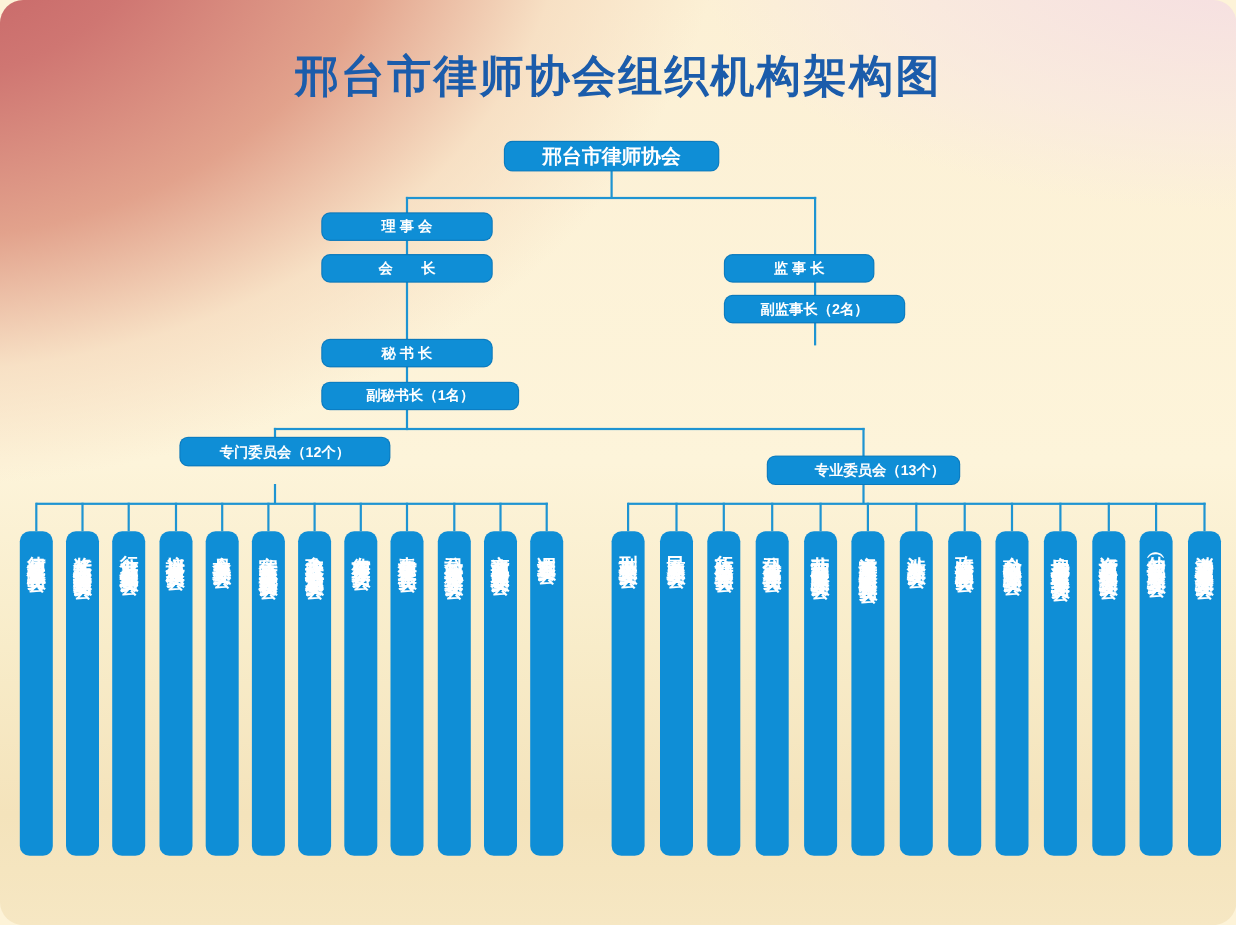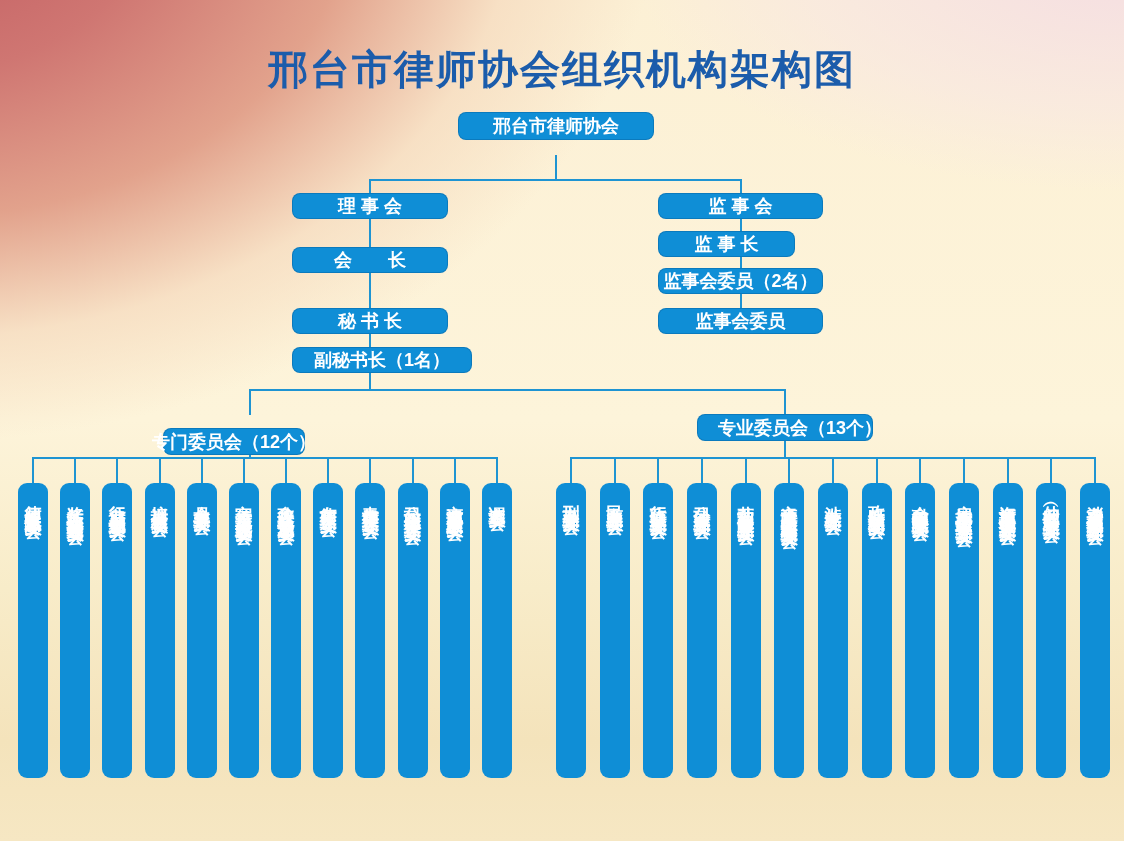--- a/index.html
+++ b/index.html
@@ -9,34 +9,35 @@
   }
   #canvas{
     position:relative;
     width:1124px;height:841px;
     margin:0 auto;
     overflow:hidden;
     background:
       radial-gradient(1100px 800px at -8% -12%, #c0585e 0%, #cf7672 22%, #e2a28c 40%, rgba(246,220,192,.8) 55%, rgba(253,243,216,0) 68%),
       radial-gradient(700px 320px at 100% -4%, #f5dee2 0%, rgba(248,231,226,.65) 45%, rgba(253,243,216,0) 70%),
       linear-gradient(180deg, #fcf0d5 0%, #fdf4da 50%, #f8ecc9 70%, #f4e3bb 88%, #f6e7c3 100%);
+    border-radius: 21px;
   }
   .title{
     position:absolute;top:42px;left:0;width:100%;
     text-align:center;
     font-size:40px;font-weight:bold;letter-spacing:2px;
     color:#1b5cab;
   }
   .nodebox{
     position:absolute;
     background:#0f8ed6;
     border:1px solid rgba(10,105,170,.55);
     border-radius:8px;
     color:#ffffff;
-    font-size:18px;font-weight:bold;
+    font-size:13px;font-weight:bold;
     display:flex;align-items:center;justify-content:center;
     box-sizing:border-box;
     white-space:pre;
   }
   .line{position:absolute;background:#1e94d2;}
   .group{
     position:absolute;
     display:flex;justify-content:space-between;
   }
   .vbox{
@@ -76,33 +77,31 @@
   <div class="line" style="left:369px;top:179px;width:2px;height:212px;"></div>
   <div class="line" style="left:740px;top:179px;width:2px;height:135px;"></div>
   <div class="line" style="left:249px;top:389px;width:537px;height:2px;"></div>
   <div class="line" style="left:249px;top:389px;width:2px;height:26px;"></div>
   <div class="line" style="left:784px;top:389px;width:2px;height:26px;"></div>
   <div class="line" style="left:249px;top:440px;width:2px;height:18px;"></div>
   <div class="line" style="left:784px;top:440px;width:2px;height:18px;"></div>
   <div class="line" style="left:33px;top:457px;width:465px;height:2px;"></div>
   <div class="line" style="left:571px;top:457px;width:525px;height:2px;"></div>
 
-  <div class="nodebox" style="left:458px;top:112px;width:196px;height:28px;font-size:18px;">邢台市律师协会</div>
+  <div class="nodebox" style="left:458px;top:128px;width:196px;height:28px;font-size:18px;">邢台市律师协会</div>
 
   <div class="nodebox" style="left:292px;top:193px;width:156px;height:26px;">理 事 会</div>
-  <div class="nodebox" style="left:292px;top:231px;width:156px;height:26px;margin-top:16px;">会　　长</div>
+  <div class="nodebox" style="left:292px;top:231px;width:156px;height:26px;">会　　长</div>
   <div class="nodebox" style="left:292px;top:308px;width:156px;height:26px;">秘 书 长</div>
   <div class="nodebox" style="left:292px;top:347px;width:180px;height:26px;">副秘书长（1名）</div>
 
-  <div class="nodebox" style="left:658px;top:193px;width:165px;height:26px;">监 事 会</div>
   <div class="nodebox" style="left:658px;top:231px;width:137px;height:26px;">监 事 长</div>
-  <div class="nodebox" style="left:658px;top:268px;width:165px;height:26px;">监事会委员（2名）</div>
-  <div class="nodebox" style="left:658px;top:308px;width:165px;height:26px;">监事会委员</div>
+  <div class="nodebox" style="left:658px;top:268px;width:165px;height:26px;">副监事长（2名）</div>
 
-  <div class="nodebox" style="left:163px;top:428px;width:142px;height:27px;">专门委员会（12个）</div>
+  <div class="nodebox" style="left:163px;top:397px;width:192px;height:27px;">专门委员会（12个）</div>
   <div class="nodebox" style="left:697px;top:414px;width:176px;height:27px;padding-left:30px;">专业委员会（13个）</div>
 
   <div class="group" style="left:18px;top:483px;width:494px;height:295px;">
     <div class="vbox">
         <span>律师权益保障委员会</span>
       </div>
     <div class="vbox">
         <span>奖惩与执业纠纷调处委员会</span>
       </div>
     <div class="vbox">

